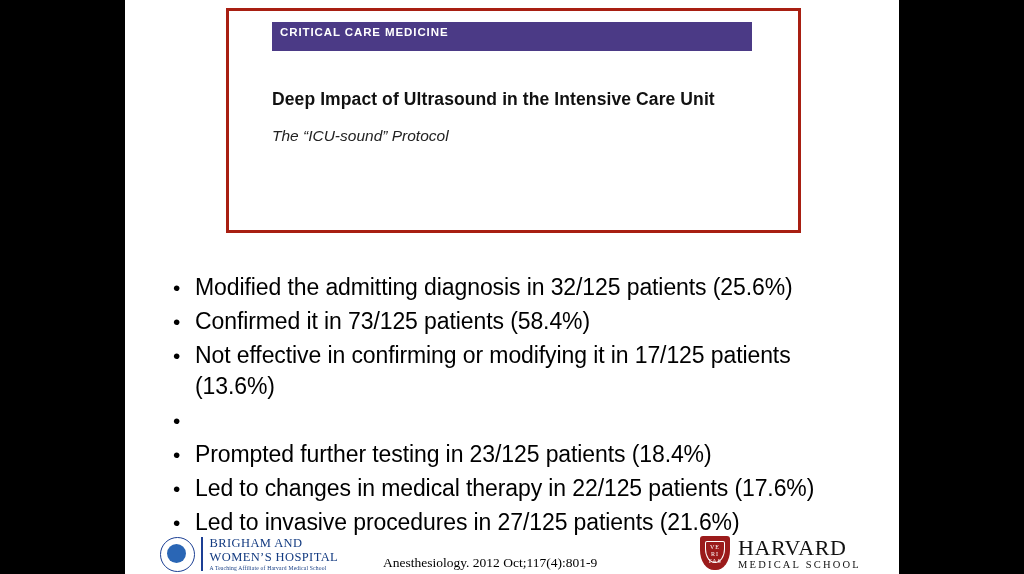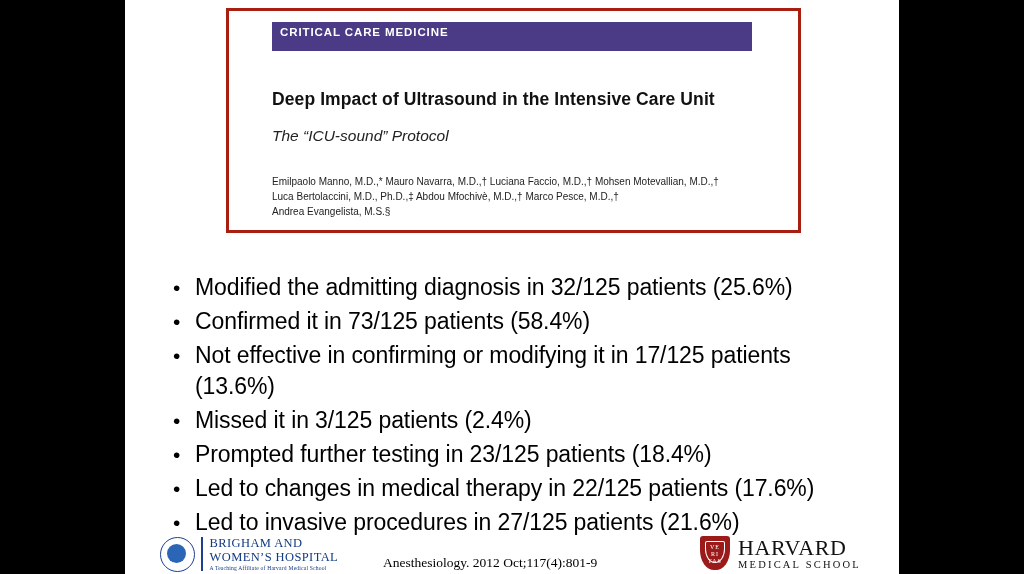--- a/index.html
+++ b/index.html
@@ -240,43 +240,37 @@
 
 <div class="slide-stage">
   <div class="slide">
 
     <div class="article-card">
       <div class="journal-band">
         <span class="journal-band-label">CRITICAL CARE MEDICINE</span>
       </div>
       <div class="article-title">Deep Impact of Ultrasound in the Intensive Care Unit</div>
       <div class="article-subtitle">The “ICU-sound” Protocol</div>
-      <div class="article-authors">
-        <div>Emilpaolo Manno, M.D.,* Mauro Navarra, M.D.,† Luciana Faccio, M.D.,† Mohsen Motevallian, M.D.,†</div>
-        <div>Luca Bertolaccini, M.D., Ph.D.,‡ Abdou Mfochivè, M.D.,† Marco Pesce, M.D.,†</div>
-        <div>Andrea Evangelista, M.S.§</div>
-      </div>
     </div>
 
     <div class="bullets">
       <div class="bullet-row">
         <span class="bullet-dot">•</span>
         <span class="bullet-text">Modified the admitting diagnosis in 32/125 patients (25.6%)</span>
       </div>
       <div class="bullet-row">
         <span class="bullet-dot">•</span>
         <span class="bullet-text">Confirmed it in 73/125 patients (58.4%)</span>
       </div>
       <div class="bullet-row">
         <span class="bullet-dot">•</span>
         <span class="bullet-text">Not effective in confirming or modifying it in 17/125 patients (13.6%)</span>
       </div>
       <div class="bullet-row">
         <span class="bullet-dot">•</span>
-        <span class="bullet-text">Missed it in 3/125 patients (2.4%)</span>
       </div>
       <div class="bullet-row">
         <span class="bullet-dot">•</span>
         <span class="bullet-text">Prompted further testing in 23/125 patients (18.4%)</span>
       </div>
       <div class="bullet-row">
         <span class="bullet-dot">•</span>
         <span class="bullet-text">Led to changes in medical therapy in 22/125 patients (17.6%)</span>
       </div>
       <div class="bullet-row">

